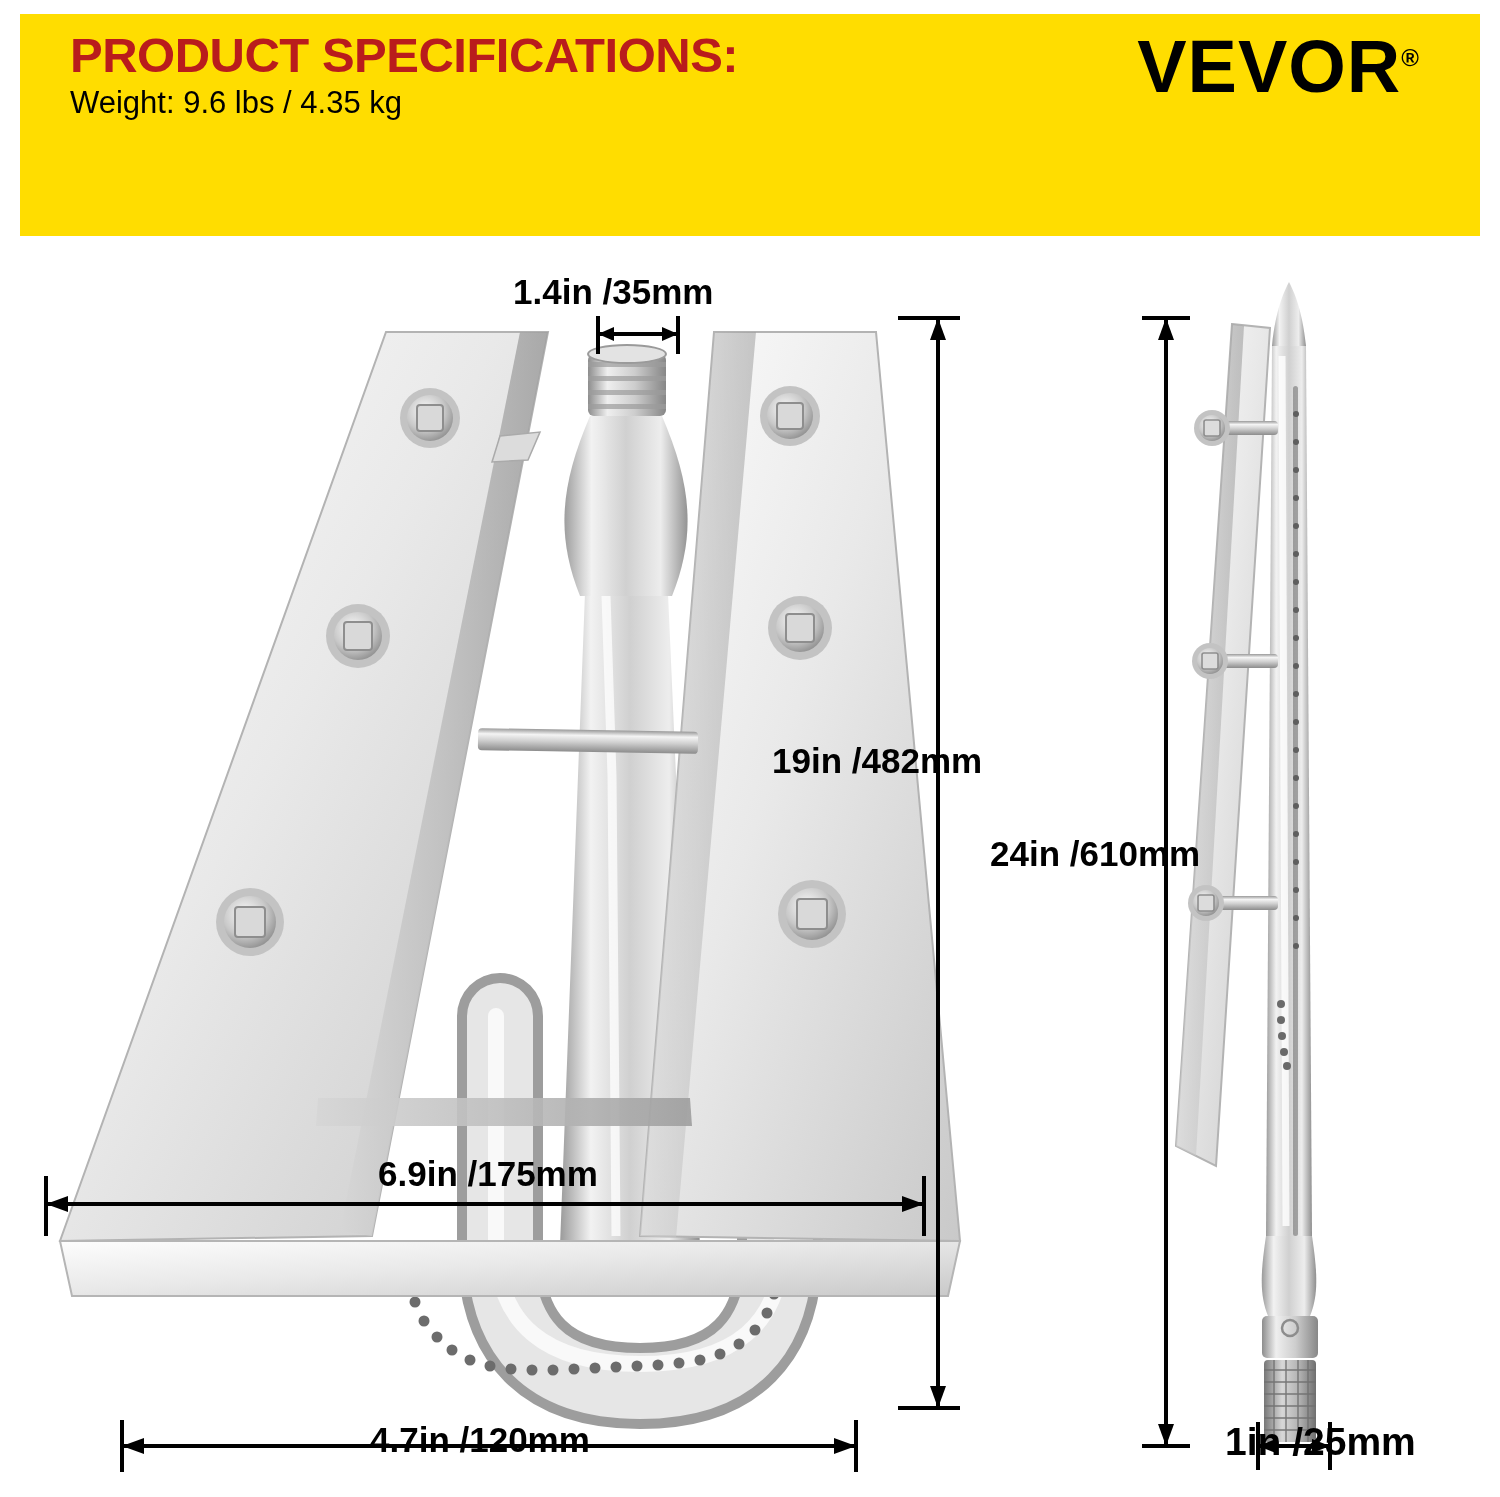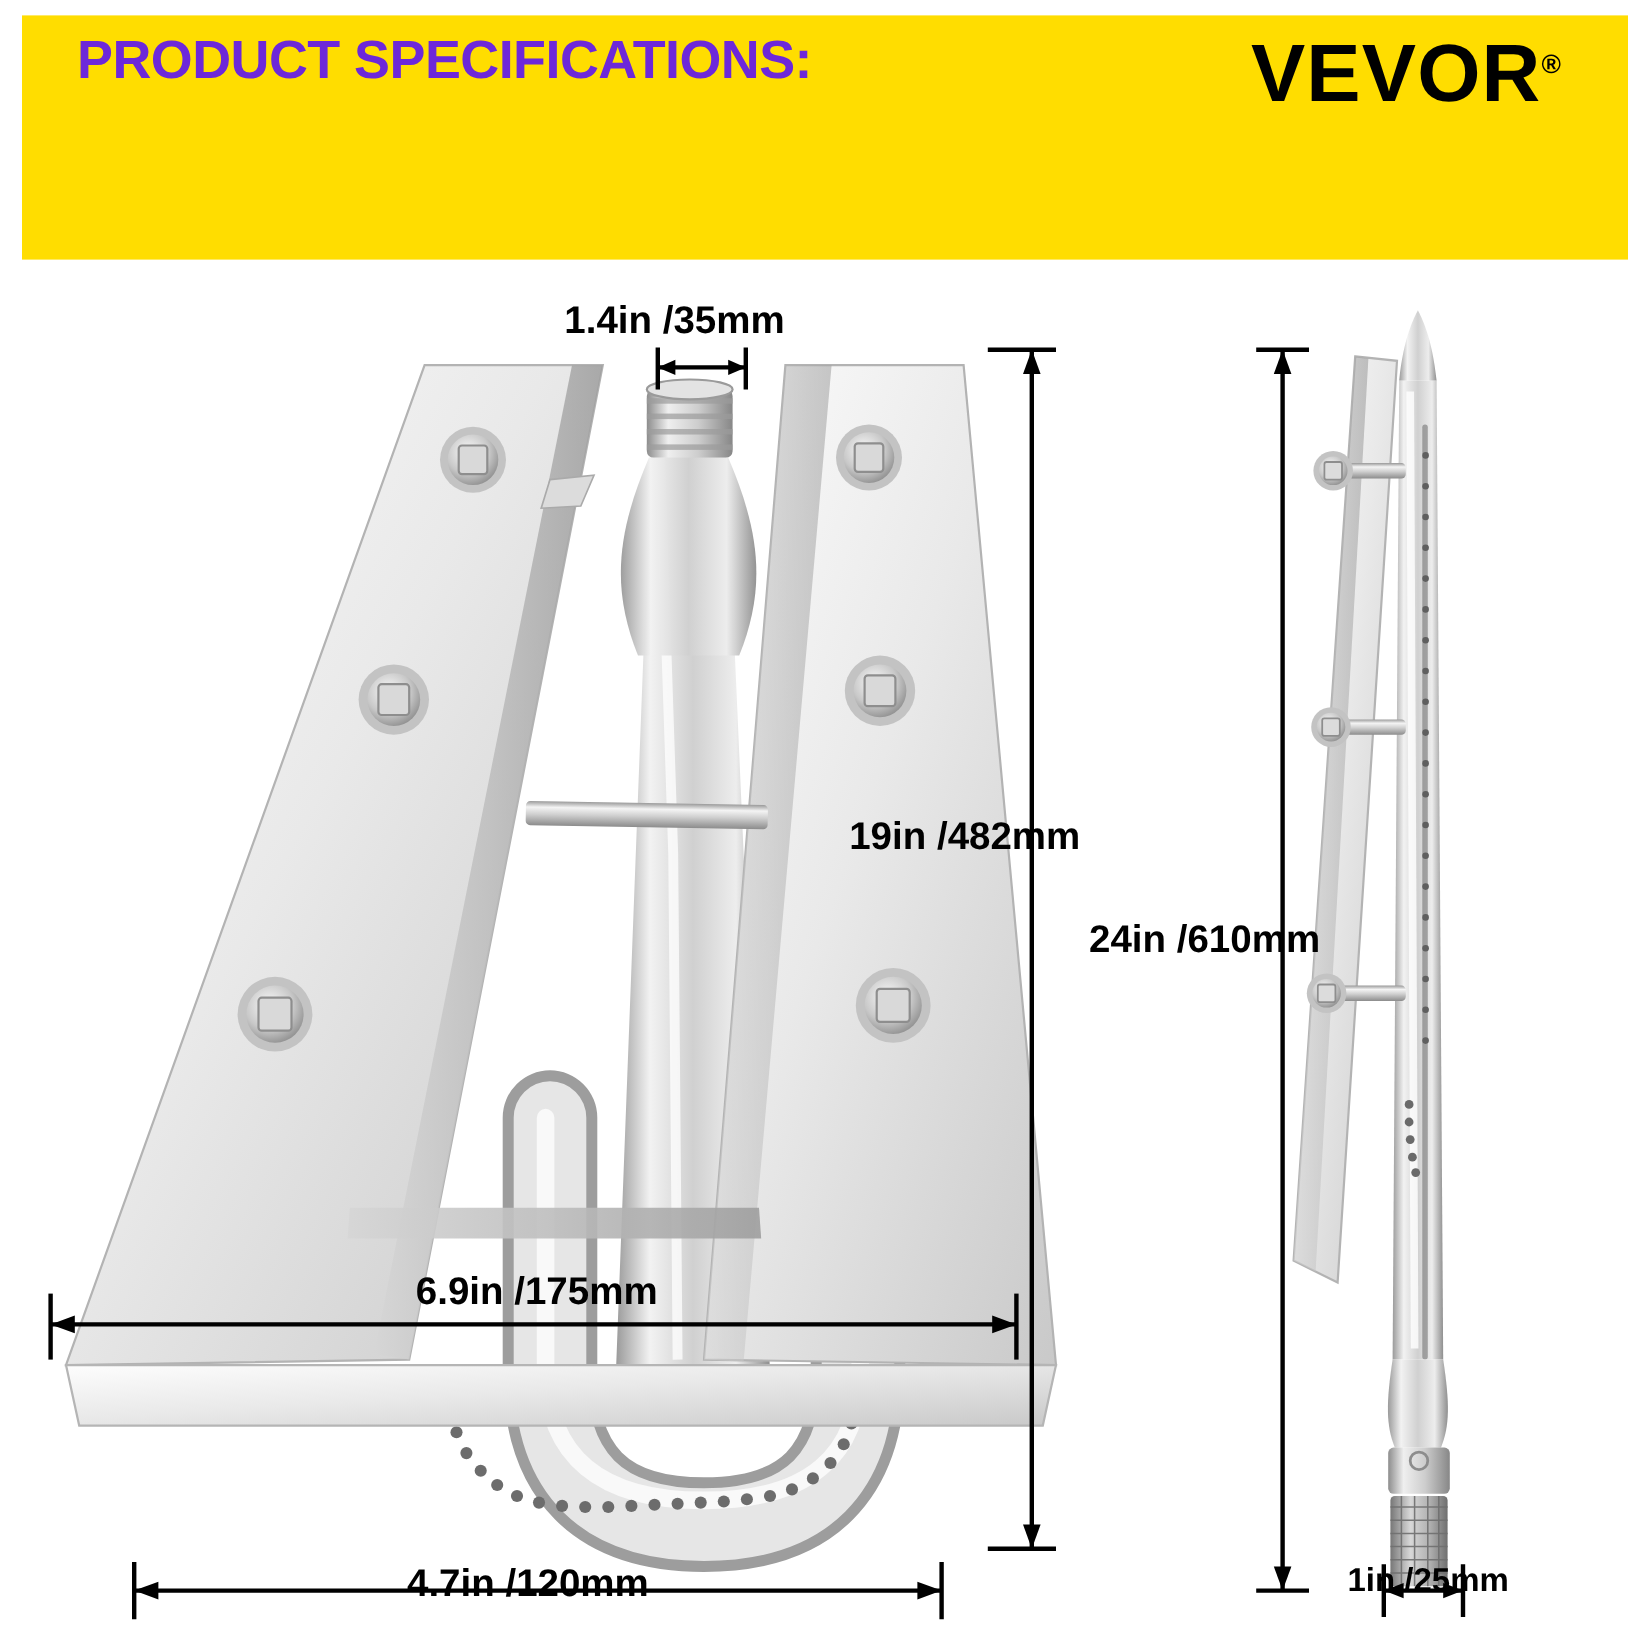--- a/index.html
+++ b/index.html
@@ -27,21 +27,21 @@
     box-sizing: border-box;
     padding: 10px 18px 10px 50px;
   }
   .spec-title {
     font-size: 49px;
     font-weight: bold;
     letter-spacing: -0.5px;
     line-height: 1.05;
     margin: 0;
     padding: 6px 0 2px 0;
-    color: #6d28d9;
+    color: #b91c1c;
   }
   .spec-line {
     font-size: 31px;
     line-height: 1.30;
     color: #000;
     white-space: nowrap;
   }
   .brand {
     position: absolute;
     right: 60px;
@@ -71,36 +71,37 @@
   }
 
   .dim-label {
     position: absolute;
     font-size: 35px;
     font-weight: bold;
     color: #000;
     white-space: nowrap;
   }
   .dim-label.small {
-    font-size: 30px;
+    font-size: 39px;
   }
 
   
   #lbl-tube-dia { left: 513px; top: 36px; }
   #lbl-height-19 { left: 772px; top: 505px; }
   #lbl-height-24 { left: 990px; top: 598px; }
   #lbl-width-69 { left: 378px; top: 918px; }
   #lbl-width-47 { left: 370px; top: 1184px; }
   #lbl-width-1in { left: 1225px; top: 1184px; }
 </style>
 </head>
 <body>
 
 <div class="spec-banner">
   <div class="spec-title">PRODUCT SPECIFICATIONS:</div>
+  <div class="spec-line">Weight: 9.6 lbs / 4.35 kg</div>
   <div class="brand"><span>VEVOR</span><span class="reg">®</span></div>
 </div>
 
 <div class="figure">
 
   <svg width="1500" height="1261" viewBox="0 0 1500 1261">
     <defs>
       <linearGradient id="platePlain" x1="0" y1="0" x2="1" y2="1">
         <stop offset="0%" stop-color="#fdfdfd"></stop>
         <stop offset="45%" stop-color="#e9e9e9"></stop>

